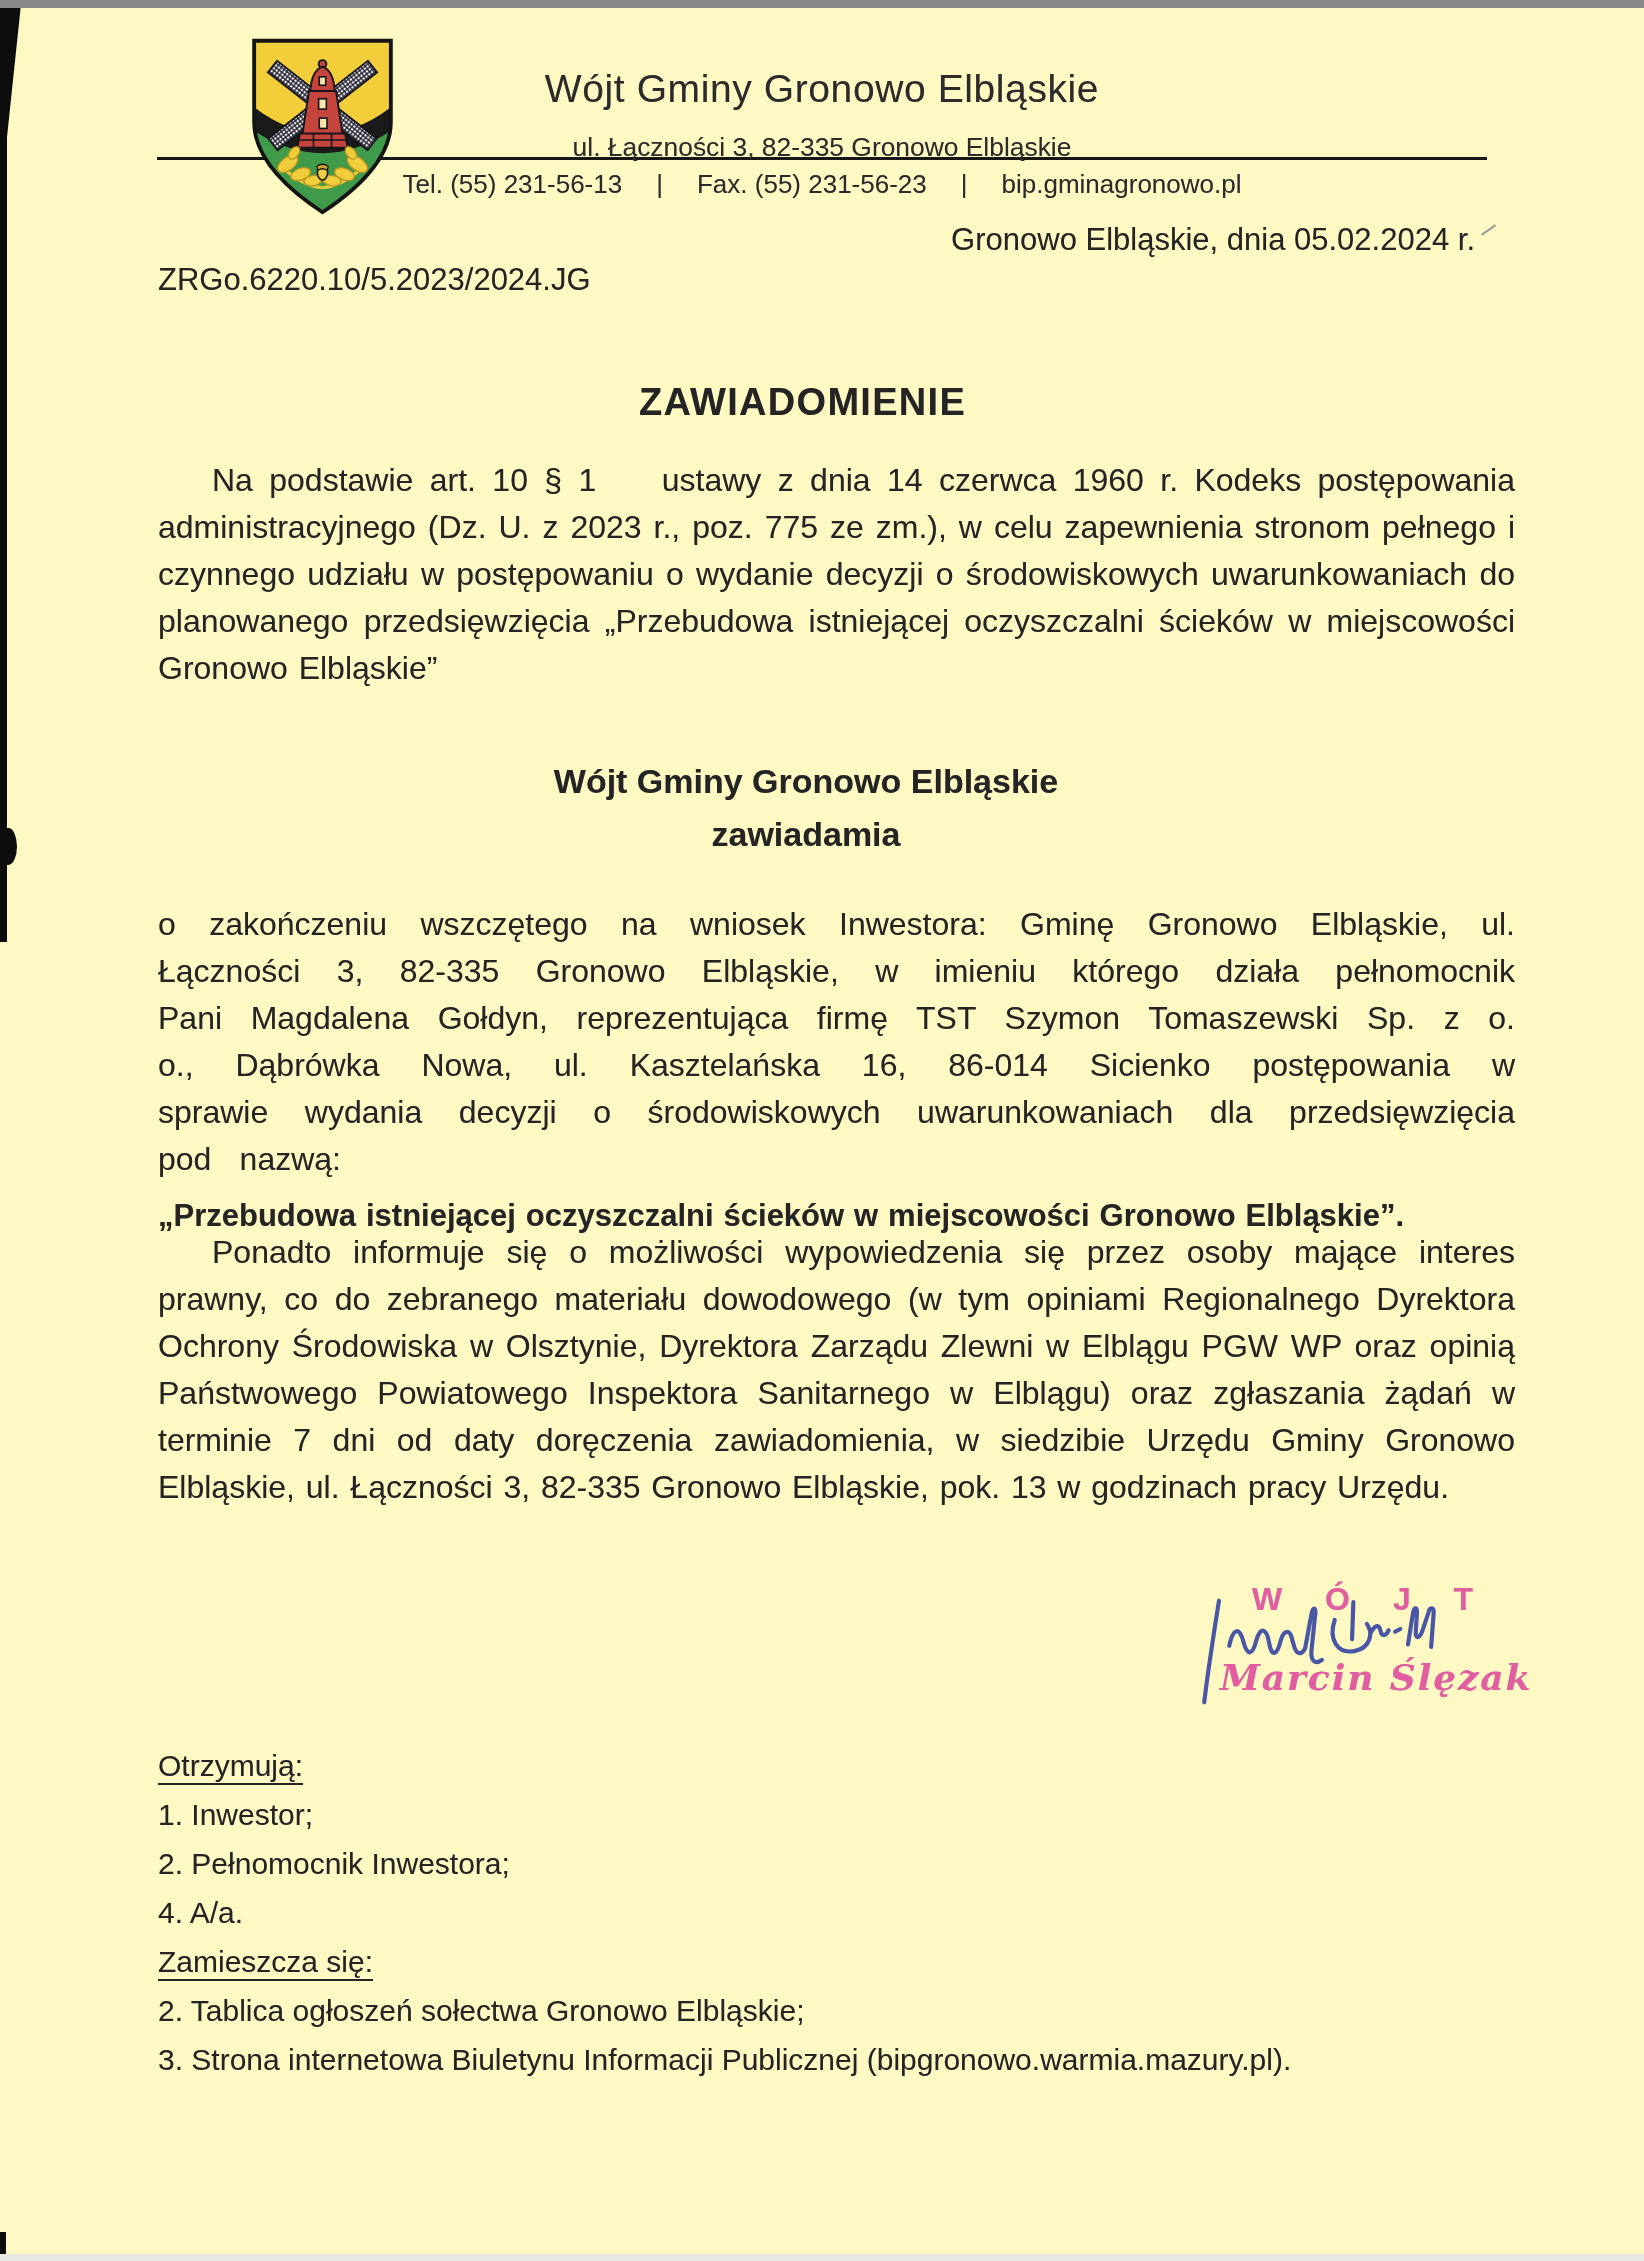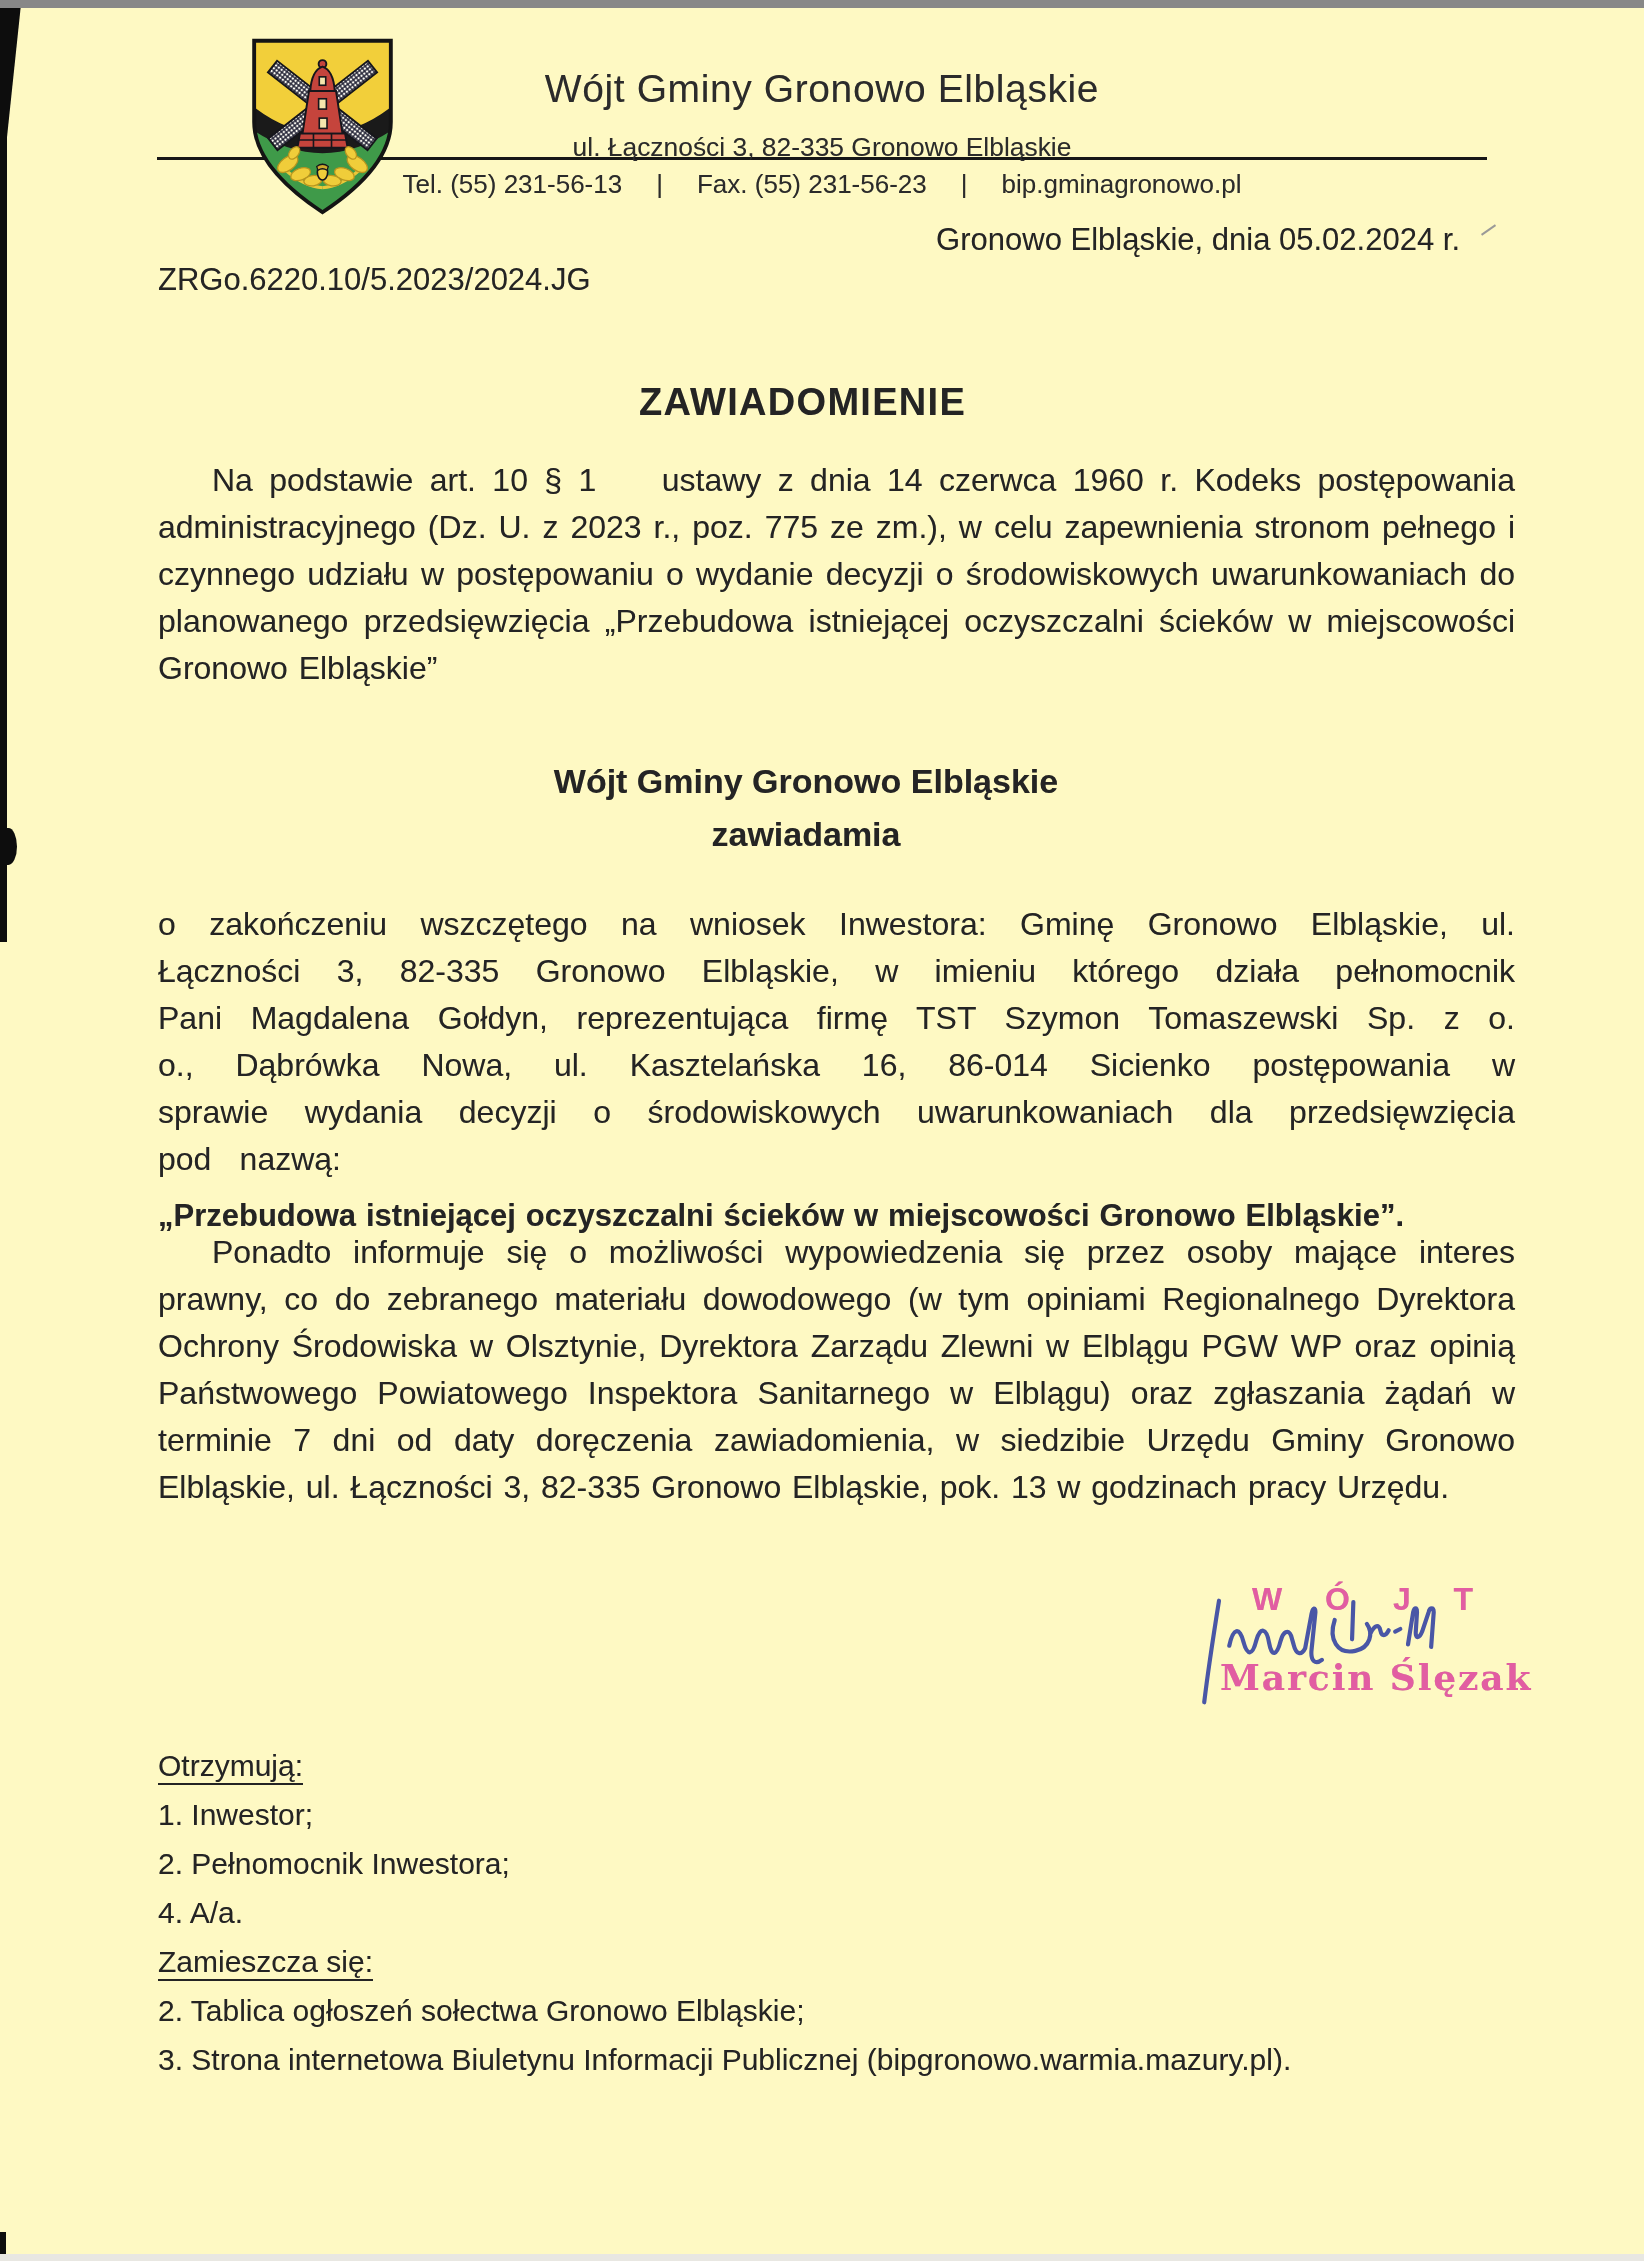--- a/index.html
+++ b/index.html
@@ -19,42 +19,42 @@
   .art-tick{left:1480px;top:221px;width:17px;height:1.9px;background:#9a9a98;transform:rotate(-35deg);}
   
   .crest{position:absolute;left:249px;top:28px;width:147px;height:181px;}
   .h-title{position:absolute;left:0;top:59px;width:1644px;text-align:center;
     font-size:39px;letter-spacing:0.6px;color:#2b2b2b;}
   .h-address{position:absolute;left:0;top:124px;width:1644px;text-align:center;font-size:26.4px;color:#2b2b2b;}
   .h-rule{position:absolute;left:157px;top:149px;width:1330px;height:2.6px;background:#171717;}
   .h-contact{position:absolute;left:0;top:161px;width:1644px;text-align:center;font-size:26px;color:#2b2b2b;}
   .h-contact .sep{display:inline-block;margin:0 34px;}
   
-  .place-date{position:absolute;top:214px;right:184px;font-size:31px;}
+  .place-date{position:absolute;top:214px;right:169px;font-size:31px;}
   .reference{position:absolute;top:254px;left:158px;font-size:31px;}
   
   .doc-title{position:absolute;left:0;top:373px;width:1605px;text-align:center;
     font-size:38px;font-weight:bold;letter-spacing:1.3px;}
   .para{position:absolute;left:158px;width:1357px;font-size:32px;line-height:47px;
     text-align:justify;word-spacing:1.9px;}
   .para.indent{text-indent:54px;}
   .p1{top:449px;}
   .subhead{position:absolute;left:0;top:747px;width:1612px;text-align:center;
     font-size:34px;font-weight:bold;line-height:53px;}
   .p2wrap{position:absolute;left:158px;top:893px;width:1357px;}
   .p2wrap .p2{position:static;word-spacing:19.3px;}
   .p2wrap .p2bold{font-size:31px;line-height:47px;font-weight:bold;word-spacing:1.3px;
     text-align:left;margin:9px 0 0 0;}
   .p3{top:1221px;}
   
   .stamp-title{position:absolute;left:1252px;top:1573px;font-size:32px;font-weight:bold;
     letter-spacing:17px;color:#e25da2;}
   .sig-svg{position:absolute;left:1197px;top:1585px;width:260px;height:117px;}
   .stamp-name{position:absolute;left:1220px;top:1648px;font-family:"DejaVu Serif",serif;
-    font-weight:bold;font-size:36px;color:#e25da2;letter-spacing:1.9px;}
+    font-style:italic;font-weight:bold;font-size:36px;color:#e25da2;letter-spacing:1.9px;}
   
   .dist{position:absolute;left:158px;top:1733px;width:1357px;font-size:30px;line-height:49px;}
   .dist .uhead span{border-bottom:2.6px solid #242424;padding-bottom:1px;}
   
   .page{text-shadow:0 0 0.6px rgba(40,40,40,0.25);}
 </style>
 </head>
 <body>
 
 <div class="page">

